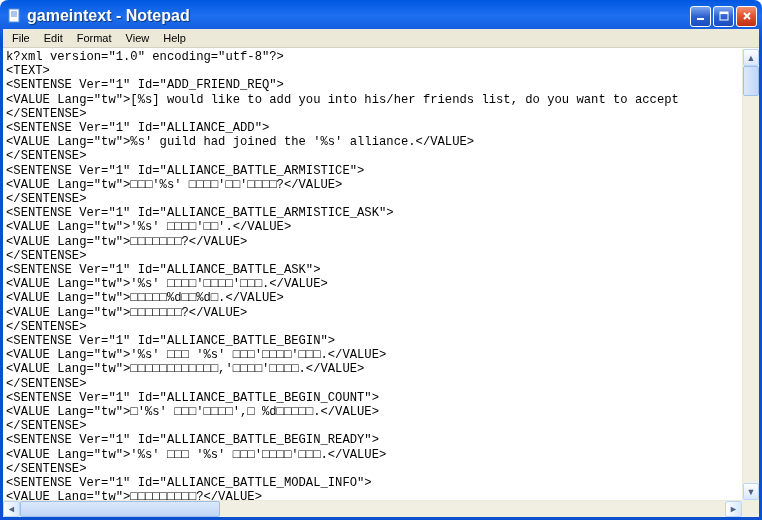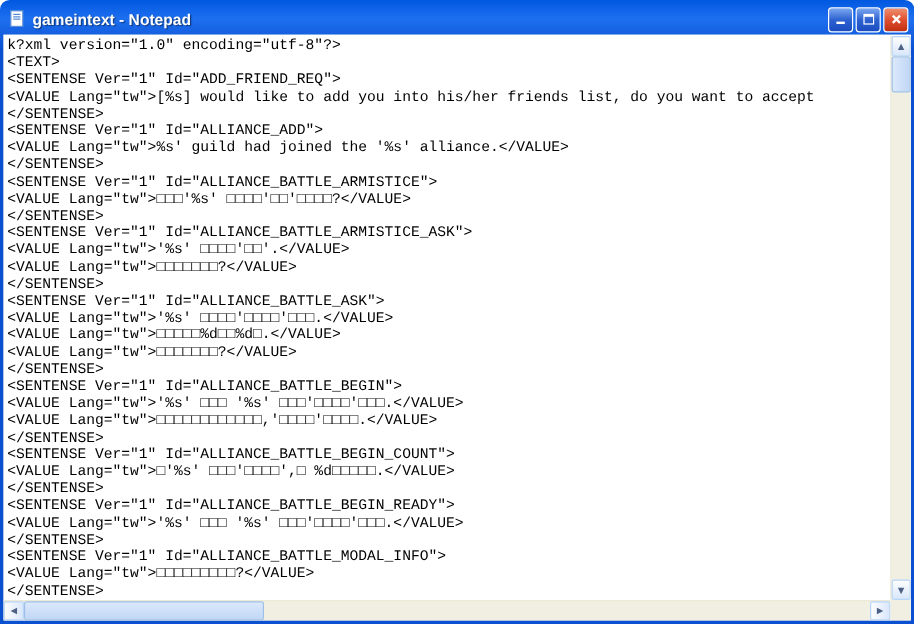--- a/index.html
+++ b/index.html
@@ -14,21 +14,21 @@
     display: flex;
     flex-direction: column;
   }
   
   .titlebar {
     height: 26px;
     display: flex;
     align-items: center;
     padding: 0 2px 0 4px;
     color: white;
-    font-size: 13px;
+    font-size: 16px;
     font-weight: bold;
     text-shadow: 1px 1px 1px rgba(0,0,0,0.5);
   }
   .titlebar .icon {
     width: 16px; height: 16px;
     margin-right: 4px;
     display: inline-flex;
     align-items: center;
     justify-content: center;
   }
@@ -181,20 +181,27 @@
       </div>
       <div class="win-btn close">
         <svg width="10" height="10" viewBox="0 0 10 10">
             <path d="M2 2 L8 8 M8 2 L2 8" stroke="#fff" stroke-width="2"></path>
           </svg>
       </div>
     </div>
   </div>
 
   <div class="client">
+    <div class="menubar">
+      <span class="menu-item">File</span>
+      <span class="menu-item">Edit</span>
+      <span class="menu-item">Format</span>
+      <span class="menu-item">View</span>
+      <span class="menu-item">Help</span>
+    </div>
 
     <div class="editor-wrap">
       <div class="editor" id="editor">k?xml version="1.0" encoding="utf-8"?&gt;
 &lt;TEXT&gt;
 &lt;SENTENSE Ver="1" Id="ADD_FRIEND_REQ"&gt;
 &lt;VALUE Lang="tw"&gt;[%s] would like to add you into his/her friends list, do you want to accept
 &lt;/SENTENSE&gt;
 &lt;SENTENSE Ver="1" Id="ALLIANCE_ADD"&gt;
 &lt;VALUE Lang="tw"&gt;%s' guild had joined the '%s' alliance.&lt;/VALUE&gt;
 &lt;/SENTENSE&gt;

